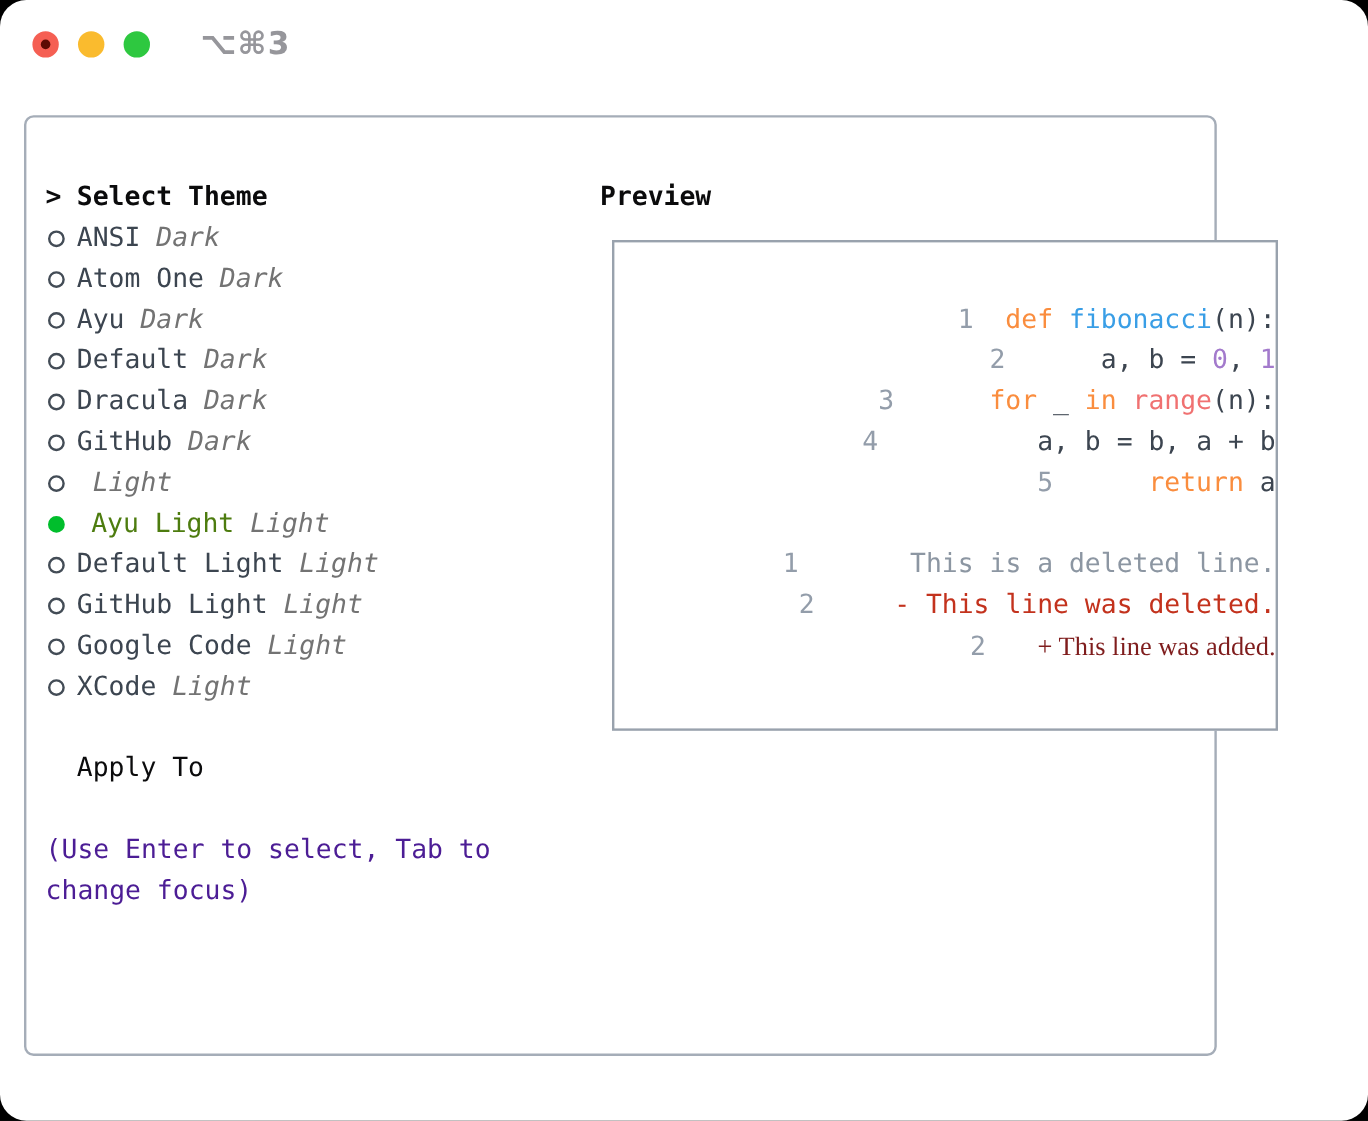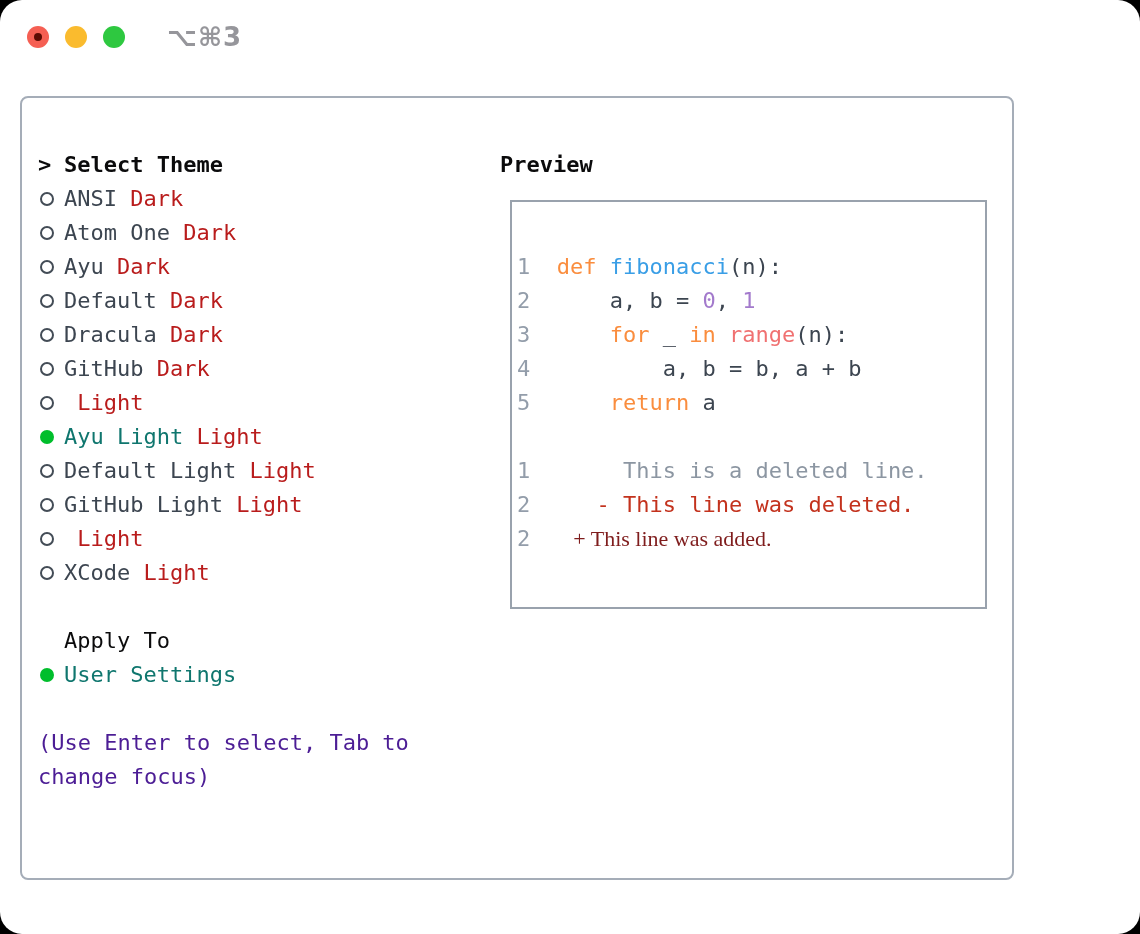--- a/index.html
+++ b/index.html
@@ -21,29 +21,29 @@
 
   
   .leftcol{position:absolute;left:16px;top:50px;width:450px;font-size:22px;line-height:34px;color:#3c4550;}
   .row{display:flex;align-items:center;height:34px;white-space:pre;}
   .glyph{display:inline-flex;align-items:center;justify-content:flex-start;width:26px;flex:0 0 26px;}
   .caret{font-weight:bold;color:#0b0b0c;}
   .hdr-label{font-weight:bold;color:#0b0b0c;}
   .circle{width:14px;height:14px;border:2px solid #434c56;border-radius:50%;box-sizing:border-box;background:transparent;margin-left:2px;}
   .circle.filled{background:#00be2c;border-color:#00be2c;}
   .tname{color:#3c4550;}
-  .sel .tname{color:#0f766e;}
-  .tvar{color:#b91c1c;}
+  .sel .tname{color:#4d7c0f;margin-left:12px;}
+  .tvar{color:#737373;font-style:italic;}
   .spacer{height:34px;}
   .apply-label{color:#0b0b0c;}
   .hint{margin-top:34px;color:#4c1d95;width:440px;line-height:34px;}
 
   
   .preview-label{position:absolute;left:478px;top:50px;font-size:22px;line-height:34px;font-weight:bold;color:#0b0b0c;}
-  .preview-box{position:absolute;left:488px;top:102px;width:477px;height:409px;border:2px solid #99a2ad;box-sizing:border-box;background:#fff;}
+  .preview-box{position:absolute;left:488px;top:102px;width:555px;height:409px;border:2px solid #99a2ad;box-sizing:border-box;background:#fff;text-align:right;}
   .code{padding:48px 0 0 5px;font-size:22px;line-height:34px;}
   .pl{white-space:pre;height:34px;}
   .c-ln{color:#939daa;}
   .c-p{color:#3c4550;}
   .c-kw{color:#fa8d3e;}
   .c-fn{color:#399ee6;}
   .c-lit{color:#a37acc;}
   .c-call{color:#f07171;}
   .c-ctx{color:#8c96a2;}
   .c-del{color:#c3321d;}
@@ -74,32 +74,31 @@
           <div class="row"><span class="glyph"><span class="circle"></span></span><span class="tname">ANSI</span><span class="tvar"> Dark</span></div>
           <div class="row"><span class="glyph"><span class="circle"></span></span><span class="tname">Atom One</span><span class="tvar"> Dark</span></div>
           <div class="row"><span class="glyph"><span class="circle"></span></span><span class="tname">Ayu</span><span class="tvar"> Dark</span></div>
           <div class="row"><span class="glyph"><span class="circle"></span></span><span class="tname">Default</span><span class="tvar"> Dark</span></div>
           <div class="row"><span class="glyph"><span class="circle"></span></span><span class="tname">Dracula</span><span class="tvar"> Dark</span></div>
           <div class="row"><span class="glyph"><span class="circle"></span></span><span class="tname">GitHub</span><span class="tvar"> Dark</span></div>
           <div class="row"><span class="glyph"><span class="circle"></span></span><span class="tvar"> Light</span></div>
           <div class="row sel"><span class="glyph"><span class="circle filled"></span></span><span class="tname">Ayu Light</span><span class="tvar"> Light</span></div>
           <div class="row"><span class="glyph"><span class="circle"></span></span><span class="tname">Default Light</span><span class="tvar"> Light</span></div>
           <div class="row"><span class="glyph"><span class="circle"></span></span><span class="tname">GitHub Light</span><span class="tvar"> Light</span></div>
-          <div class="row"><span class="glyph"><span class="circle"></span></span><span class="tvar"> Light</span></div>
+          <div class="row"><span class="glyph"><span class="circle"></span></span><span class="tname">Google Code</span><span class="tvar"> Light</span></div>
           <div class="row"><span class="glyph"><span class="circle"></span></span><span class="tname">XCode</span><span class="tvar"> Light</span></div>
         </div>
 
       <div class="spacer"></div>
 
       <div class="row">
         <span class="glyph"></span><span class="apply-label">Apply To</span>
       </div>
 
       <div>
-          <div class="row sel"><span class="glyph"><span class="circle filled"></span></span><span class="tname">User Settings</span></div>
         </div>
 
       <div class="hint">(Use Enter to select, Tab to change focus)</div>
     </div>
 
     <div class="preview-label">Preview</div>
 
     <div class="preview-box">
       <div class="code">
           <div class="pl"><span class="c-ln">1  </span><span class="c-kw">def</span><span class="c-p"> </span><span class="c-fn">fibonacci</span><span class="c-p">(n):</span></div>

